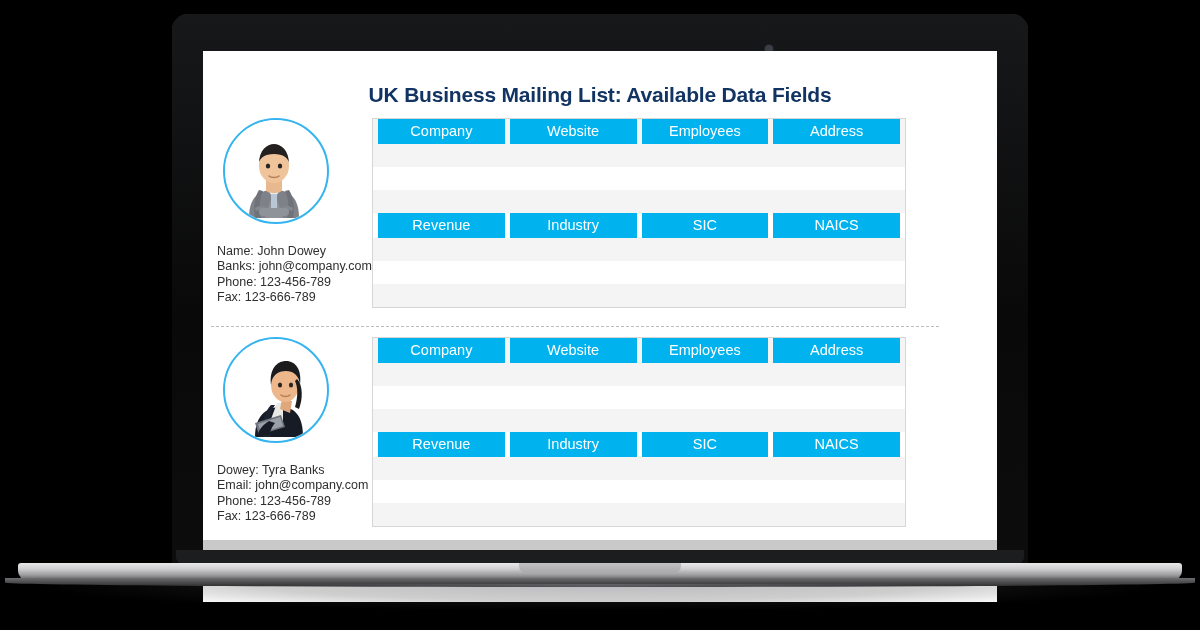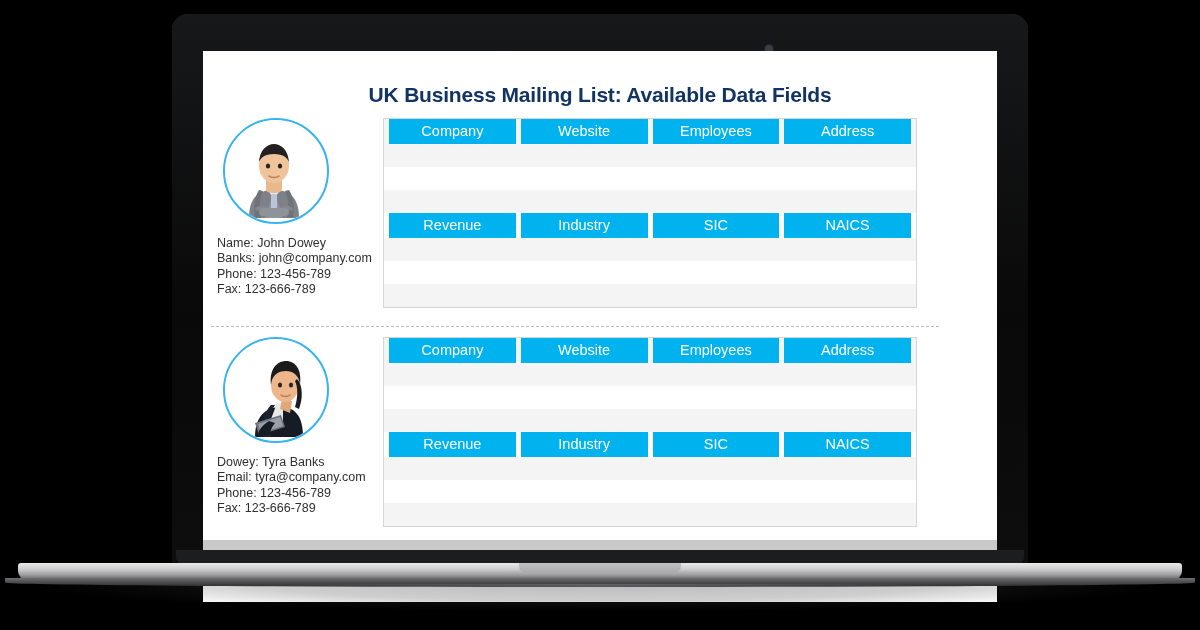--- a/index.html
+++ b/index.html
@@ -145,30 +145,30 @@
     margin-left: 6px;
     border-radius: 50%;
     border: 2px solid #35b4ef;
     background: #ffffff;
     position: relative;
     overflow: hidden;
   }
   .avatar svg { display: block; }
 
   .person-info {
-    margin-top: 12px;
+    margin-top: 20px;
     font-size: 12.5px;
     color: #2f2f2f;
     line-height: 1.23;
   }
   .person-info div { white-space: nowrap; }
 
   .fields-panel {
     position: absolute;
-    left: 180px;
+    left: 169px;
     top: 0;
     width: 534px;
     border: 1px solid #d6d6d6;
     background: #be185d;
     box-sizing: border-box;
     padding: 0;
   }
   .stripe {
     height: 23px;
   }
@@ -290,21 +290,21 @@
             <ellipse cx="66" cy="42" rx="2.1" ry="2.5" fill="#2a2420"></ellipse>
             <path d="M56 52 C58 54 63 54 65 52" stroke="#b5815a" stroke-width="1.5" fill="none" stroke-linecap="round"></path>
             <path d="M30 80 L56 72 L60 84 L34 92 Z" fill="#6f747d"></path>
             <path d="M33 81 L55 74 L58 83 L36 90 Z" fill="#9aa0a8"></path>
             <path d="M44 78 C38 82 34 86 33 92 L44 92 C46 86 48 82 50 80 Z" fill="#171b26"></path>
           </g>
         </svg>
       </div>
       <div class="person-info">
         <div>Dowey: Tyra Banks</div>
-        <div>Email: tyra@company.com</div>
+        <div>Email: john@company.com</div>
         <div>Phone: 123-456-789</div>
         <div>Fax: 123-666-789</div>
       </div>
     </div>
 
     <div class="fields-panel">
       <div class="chip-row-wrap">
         <div class="stripe grey" style="height:25px;position:absolute;left:0;right:0;top:0;"></div>
         <div class="chip-row" style="position:relative;">
           <div class="chip">Company</div>

